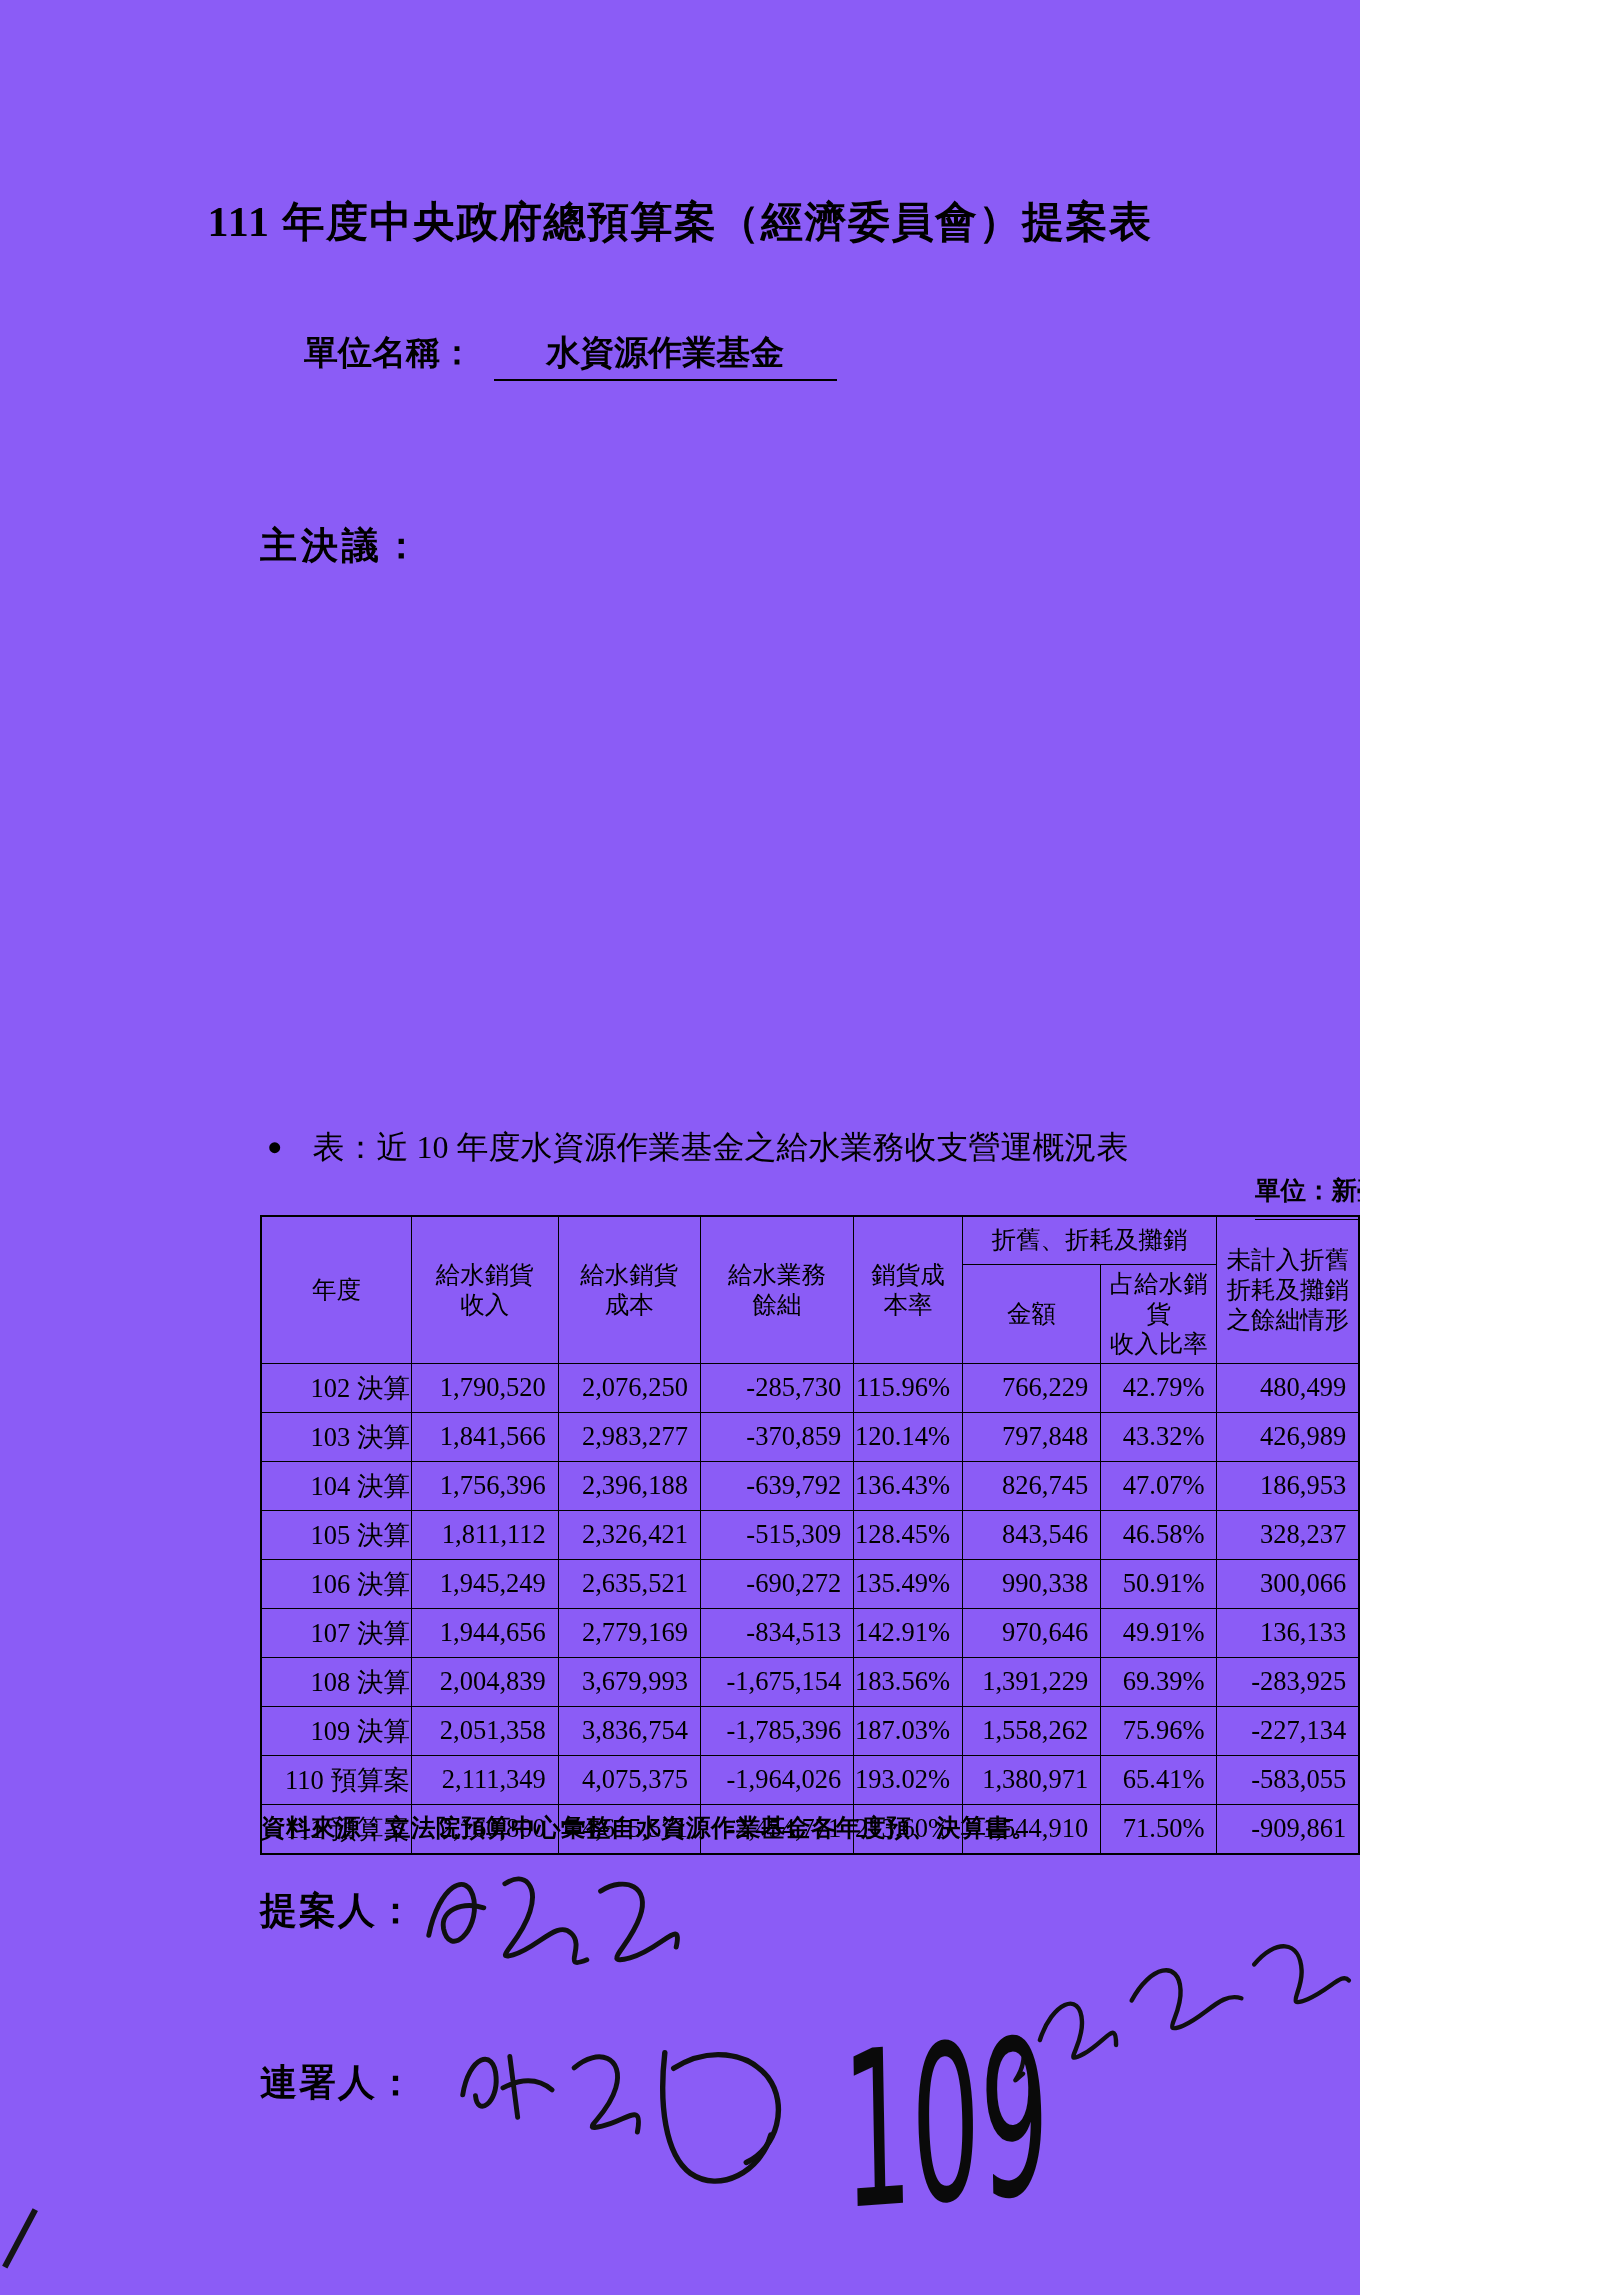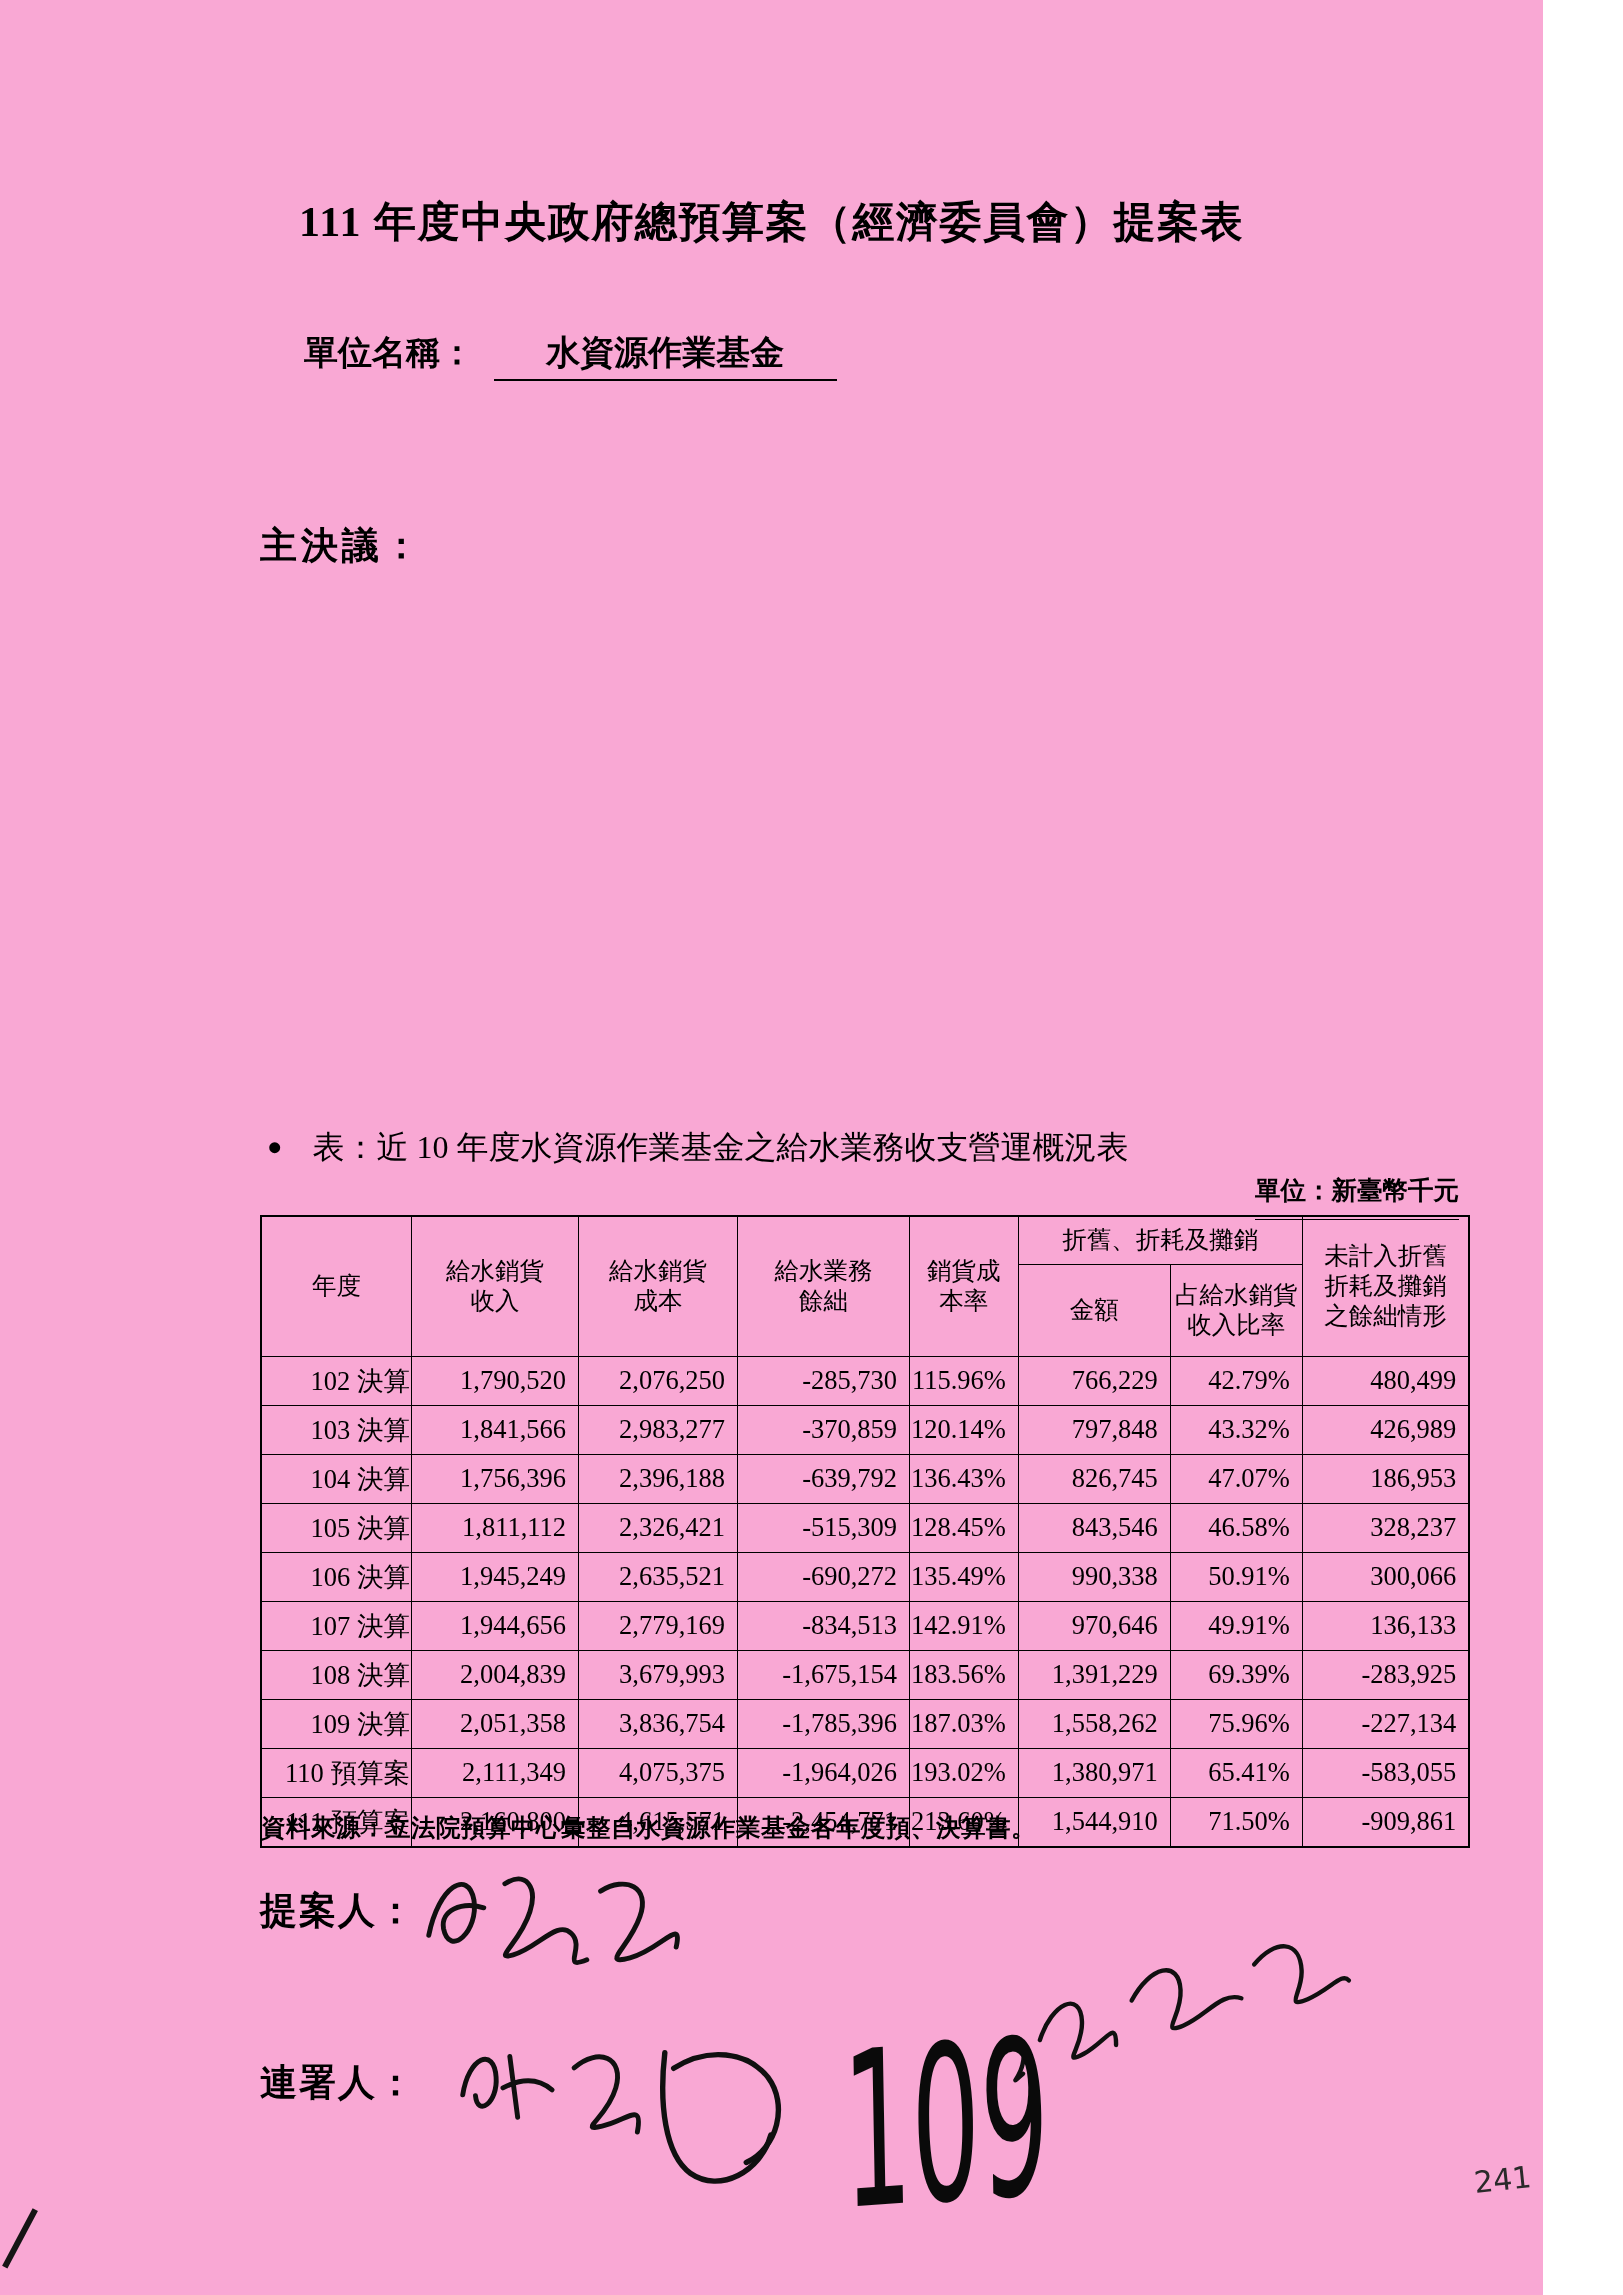--- a/index.html
+++ b/index.html
@@ -1,19 +1,19 @@
 <!DOCTYPE html>
 <html style="font-size:7.8px"><head>
 <meta charset="utf-8">
 <style>
   html,body { margin:0; padding:0; background:#ffffff; }
   .page {
     position:relative;
-    width:1543px; height:2295px;
-    background:#f9a8d4;
+    width:1360px; height:2295px;
+    background:#8b5cf6;
     font-family:"Liberation Serif","DejaVu Serif",serif;
     color:#000;
     overflow:hidden;
   }
   .title {
     position:absolute; top:194px; left:0; width:100%;
     text-align:center; font-size:42px; font-weight:bold; letter-spacing:1.5px;
   }
   .field { position:absolute; left:260px; font-size:34px; font-weight:bold; white-space:nowrap;margin-left:44px; }
   .field-unit { top:330px; }

